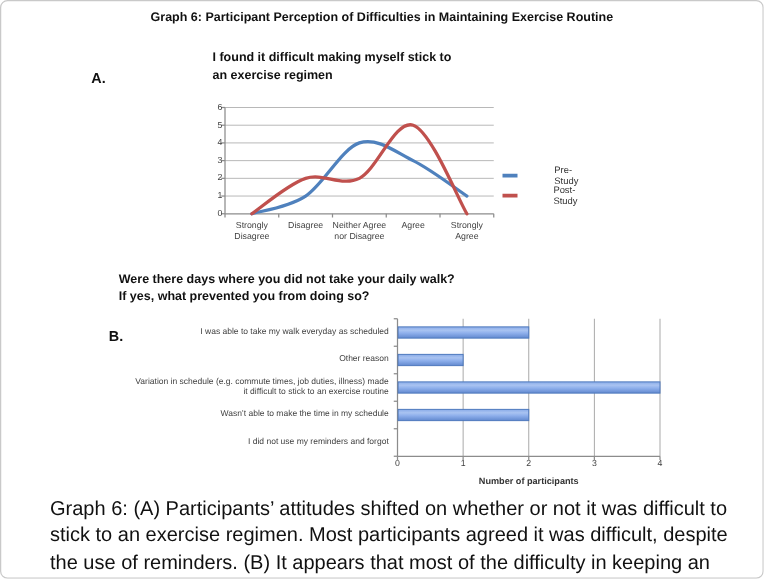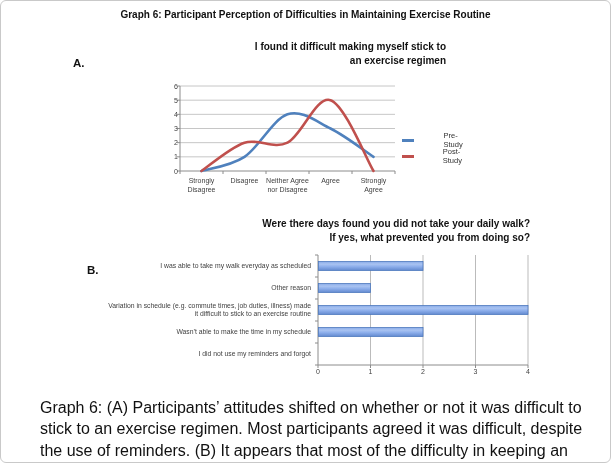--- a/index.html
+++ b/index.html
@@ -2,21 +2,21 @@
 <html><head>
 <meta charset="utf-8">
 <style>
   html,body{margin:0;padding:0;background:#ffffff;}
   body{width:611px;height:463px;position:relative;font-family:"Liberation Sans",sans-serif;color:#1a1a1a;overflow:hidden;}
   .frame{position:absolute;inset:0;border:1px solid #c9c9c9;border-radius:6px;pointer-events:none;}
   .main-title{position:absolute;left:0;top:9px;width:611px;text-align:center;font-size:10px;font-weight:bold;color:#111;}
   .panel-label{position:absolute;font-size:11.5px;font-weight:bold;color:#111;}
   #panelA-label{left:73px;top:57px;}
   #panelB-label{left:87px;top:264px;}
-  .chart-title{position:absolute;text-align:right;font-weight:bold;font-size:10px;line-height:13.5px;color:#111;white-space:pre-line;}
+  .chart-title{position:absolute;text-align:left;font-weight:bold;font-size:10px;line-height:13.5px;color:#111;white-space:pre-line;}
   #chartA-title{left:170px;top:40px;width:276px;}
   #chartB-title{left:95px;top:217px;width:435px;}
   .chart-box{position:absolute;}
   #chartA-box{left:168px;top:80px;width:300px;height:145px;}
   #chartB-box{left:105px;top:250px;width:460px;height:148px;}
   .plot-svg{position:absolute;overflow:visible;}
   #chartA-plot{left:12px;top:6px;}
   #chartB-plot{left:213px;top:5px;}
   .ytick-label{position:absolute;width:12px;text-align:right;font-size:7px;color:#3f3f3f;line-height:9px;}
   .xcat-label{position:absolute;text-align:center;font-size:7px;color:#3f3f3f;line-height:8.6px;}
@@ -87,21 +87,21 @@
         <div class="legend-swatch" style="background: rgb(79, 129, 189);"></div>
         <div class="legend-text">Pre-Study</div>
       </div>
       <div class="legend-row">
         <div class="legend-swatch" style="background: rgb(192, 80, 77);"></div>
         <div class="legend-text">Post-Study</div>
       </div>
     </div>
 </div>
 
-<div id="chartB-title" class="chart-title">Were there days found you did not take your daily walk?
+<div id="chartB-title" class="chart-title">Were there days where you did not take your daily walk?
 If yes, what prevented you from doing so?</div>
 <div id="panelB-label" class="panel-label">B.</div>
 
 <div id="chartB-box" class="chart-box">
   <div id="chartB-cats">
       <div class="bcat-label" style="top: 5px;">I was able to take my walk everyday as scheduled</div>
       <div class="bcat-label" style="top: 27px;">Other reason</div>
       <div class="bcat-label" style="top: 49px;">Variation in schedule (e.g. commute times, job duties, illness) made it difficult to stick to an exercise routine</div>
       <div class="bcat-label" style="top: 71px;">Wasn’t able to make the time in my schedule</div>
       <div class="bcat-label" style="top: 93px;">I did not use my reminders and forgot</div>
@@ -137,15 +137,16 @@
       <rect x="0.5" y="50.5" width="209.5" height="9" fill="url(#barGrad)" stroke="#4e79bd" stroke-width="0.8"></rect>
       <rect x="0.5" y="72.5" width="104.5" height="9" fill="url(#barGrad)" stroke="#4e79bd" stroke-width="0.8"></rect>
     </svg>
   <div id="chartB-nums">
       <div class="bnum-label" style="left: 203px;">0</div>
       <div class="bnum-label" style="left: 255.5px;">1</div>
       <div class="bnum-label" style="left: 308px;">2</div>
       <div class="bnum-label" style="left: 360.5px;">3</div>
       <div class="bnum-label" style="left: 413px;">4</div>
     </div>
+  <div class="b-xlabel">Number of participants</div>
 </div>
 
 <div class="caption">Graph 6: (A) Participants’ attitudes shifted on whether or not it was difficult to stick to an exercise regimen. Most participants agreed it was difficult, despite the use of reminders. (B) It appears that most of the difficulty in keeping an exercise routine was due to variation in daily schedules, stemming from unforeseen circumstances .</div>
 
 </body></html>

